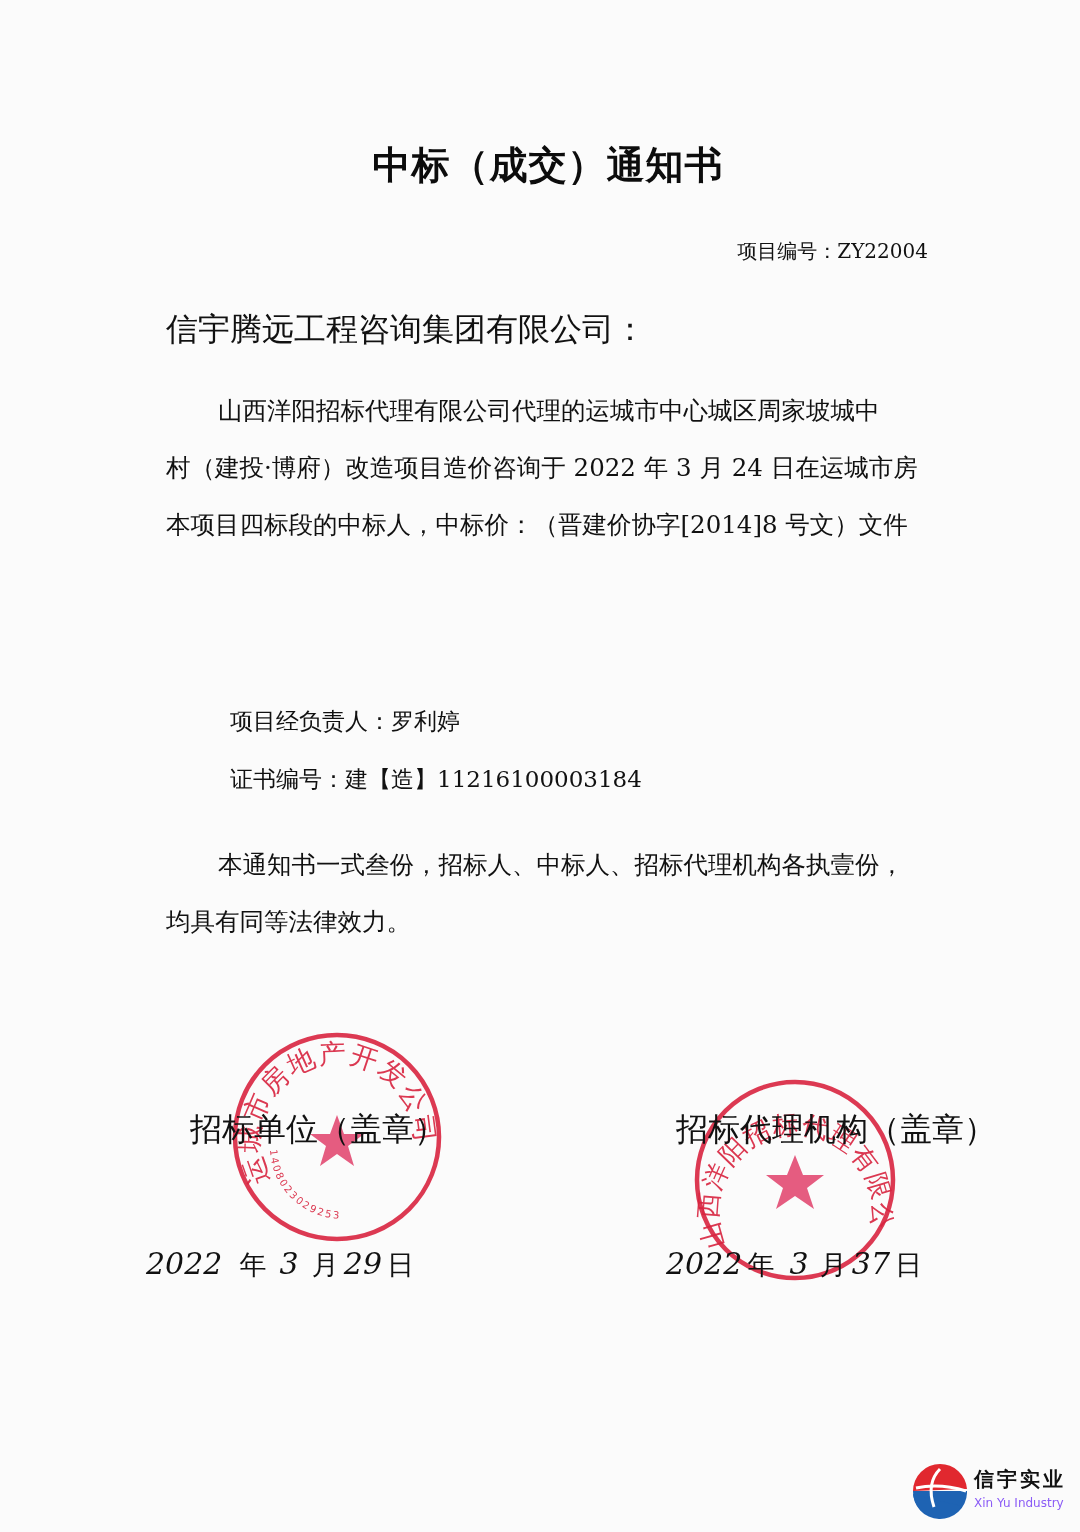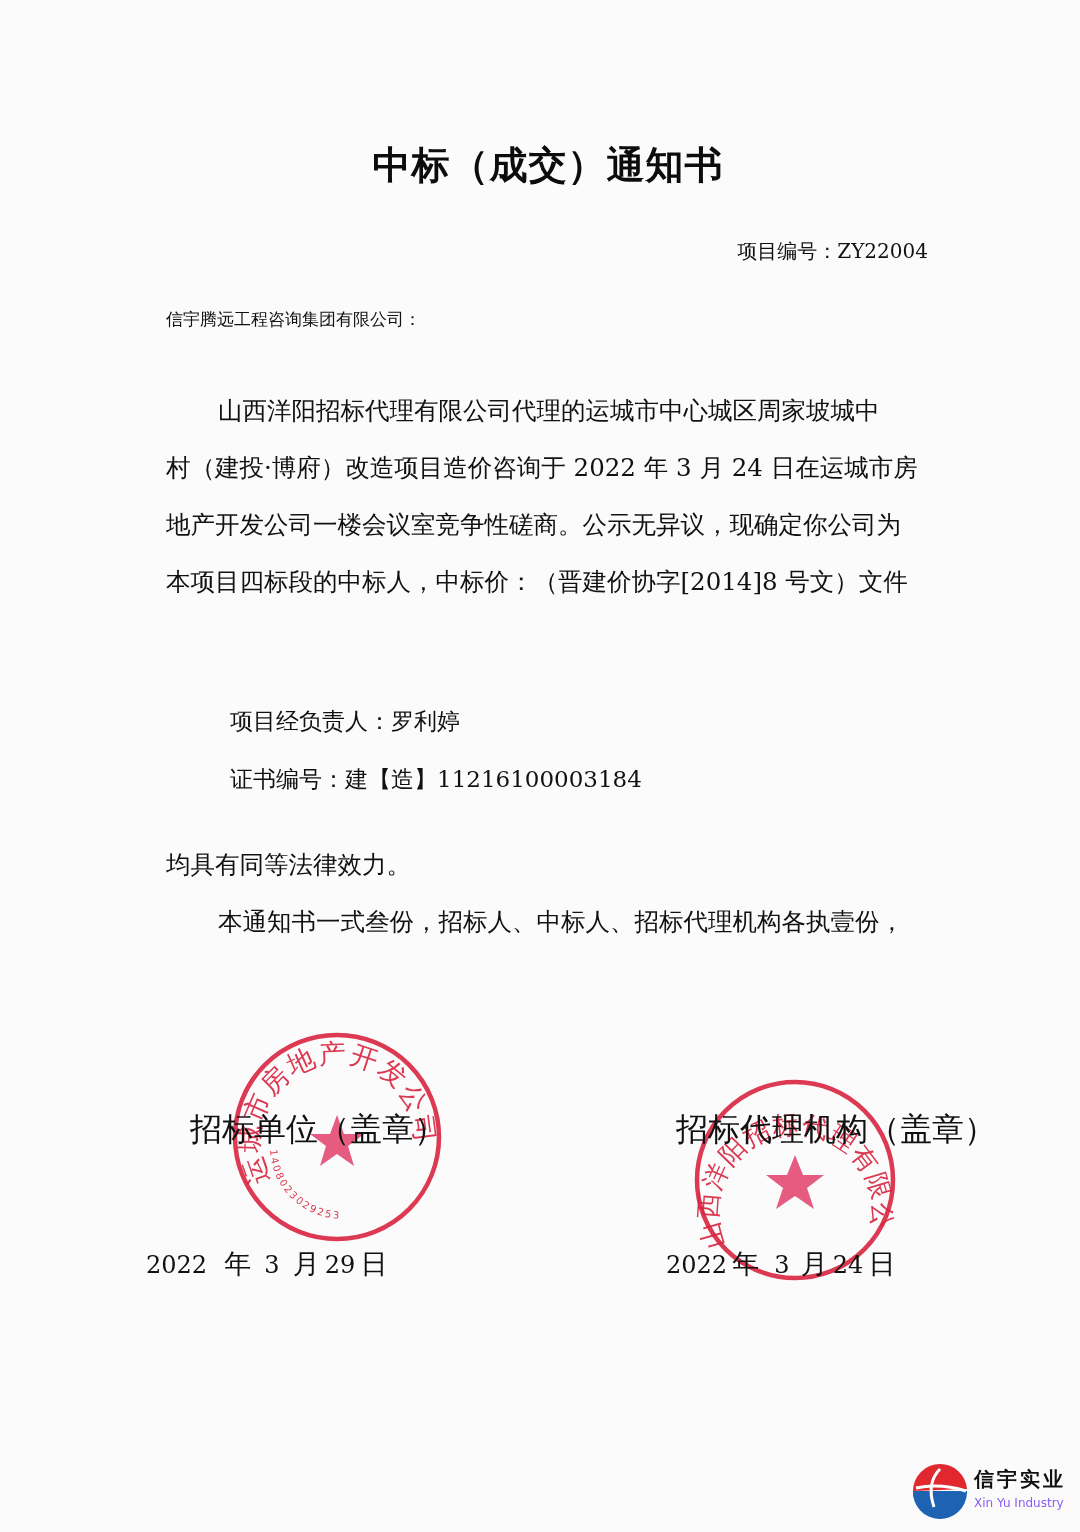--- a/index.html
+++ b/index.html
@@ -9,55 +9,54 @@
     font-family:"DejaVu Serif", "Liberation Serif", serif;
     color:#111;
   }
   .abs { position:absolute; white-space:nowrap; }
   .title {
     left:0; width:1096px; top:140px; text-align:center;
     font-family:"DejaVu Sans", "Liberation Sans", sans-serif;
     font-weight:bold; font-size:38px; letter-spacing:1px; color:#0c0c0c;
   }
   .projno { right:152px; top:238px; font-size:20px; }
-  .addressee { left:166px; top:308px; font-size:17px; }
+  .addressee { left:166px; top:308px; font-size:32px; }
   .para { left:166px; width:764px; font-size:24.5px; }
   .para .line { height:57px; line-height:57px; white-space:nowrap; }
   .indent { padding-left:52px; }
   .info { left:230px; font-size:23px; }
   .sig-label { font-size:32px; }
   .date { font-family:"DejaVu Sans", "Liberation Sans", sans-serif; font-size:27px; }
-  .hand { font-family:"DejaVu Serif", serif; font-size:24px; }
+  .hand { font-family:"DejaVu Serif", serif; font-style:italic; font-size:30px; }
   .stamp { position:absolute; }
   .logo { right:10px; bottom:8px; width:160px; height:66px; }
   .logo-cn { position:absolute; left:64px; top:8px; font-family:"DejaVu Sans", sans-serif; font-weight:bold; font-size:20px; letter-spacing:3px; color:#111; }
   .logo-en { position:absolute; left:64px; top:38px; font-family:"DejaVu Sans", sans-serif; font-size:12px; color:#8b5cf6; }
 </style>
 </head>
 <body>
 
 <div class="abs title">中标（成交）通知书</div>
 
 <div class="abs projno">项目编号：ZY22004</div>
 
 <div class="abs addressee">信宇腾远工程咨询集团有限公司：</div>
 
 <div class="abs para" style="top:382px;">
   <div class="line indent">山西洋阳招标代理有限公司代理的运城市中心城区周家坡城中</div>
   <div class="line">村（建投·博府）改造项目造价咨询于 2022 年 3 月 24 日在运城市房</div>
-  <div class="line">地产开发公司一楼会议室竞争性磋商。公示无异议，现确定你公司为</div>
   <div class="line">本项目四标段的中标人，中标价：（晋建价协字[2014]8 号文）文件</div>
 </div>
 
 <div class="abs info" style="top:706px;">项目经负责人：罗利婷</div>
 <div class="abs info" style="top:764px;">证书编号：建【造】11216100003184</div>
 
 <div class="abs para" style="top:836px;">
+  <div class="line indent">本通知书一式叁份，招标人、中标人、招标代理机构各执壹份，</div>
   <div class="line">均具有同等法律效力。</div>
-  <div class="line indent">本通知书一式叁份，招标人、中标人、招标代理机构各执壹份，</div>
 </div>
 
 <svg class="stamp" style="left:230px; top:1030px;" width="215" height="215" viewBox="0 0 215 215">
   <defs>
     <path id="arcL" d="M 40 150 A 78 78 0 1 1 175 150"></path>
     <path id="arcLb" d="M 40 120 A 72 72 0 0 0 135 185"></path>
   </defs>
   <circle cx="107" cy="107" r="102" fill="none" stroke="#d8243f" stroke-width="4.5" opacity="0.9"></circle>
   <text font-family="DejaVu Sans, sans-serif" font-size="27" fill="#d8243f" opacity="0.9" letter-spacing="2">
     <textPath href="#arcL">运城市房地产开发公司</textPath>
@@ -88,21 +87,21 @@
   <span class="hand">29</span>
   <span class="date">日</span>
 </div>
 
 <div class="abs sig-label" style="left:676px; top:1108px;">招标代理机构（盖章）</div>
 <div class="abs" style="left:666px; top:1246px;">
   <span class="hand">2022</span>
   <span class="date">年</span>
   <span class="hand" style="margin-left:10px;">3</span>
   <span class="date" style="margin-left:6px;">月</span>
-  <span class="hand">24</span>
+  <span class="hand">37</span>
   <span class="date">日</span>
 </div>
 
 <div class="abs logo">
   <svg width="60" height="60" viewBox="0 0 60 60" style="position:absolute; left:0; top:3px;">
     <path d="M30 3 A27 27 0 0 0 3 30 L57 28 A27 27 0 0 0 30 3 Z" fill="#e1282f"></path>
     <path d="M3 30 A27 27 0 0 0 57 32 L57 30 Z" fill="#1e63b3"></path>
     <path d="M3 33 A27 27 0 0 0 52 45 L30 40 Z" fill="#1e63b3"></path>
     <path d="M6 27 Q30 22 56 30" stroke="#fff" stroke-width="3" fill="none"></path>
     <path d="M30 8 Q16 22 24 46" stroke="#fff" stroke-width="3" fill="none"></path>

